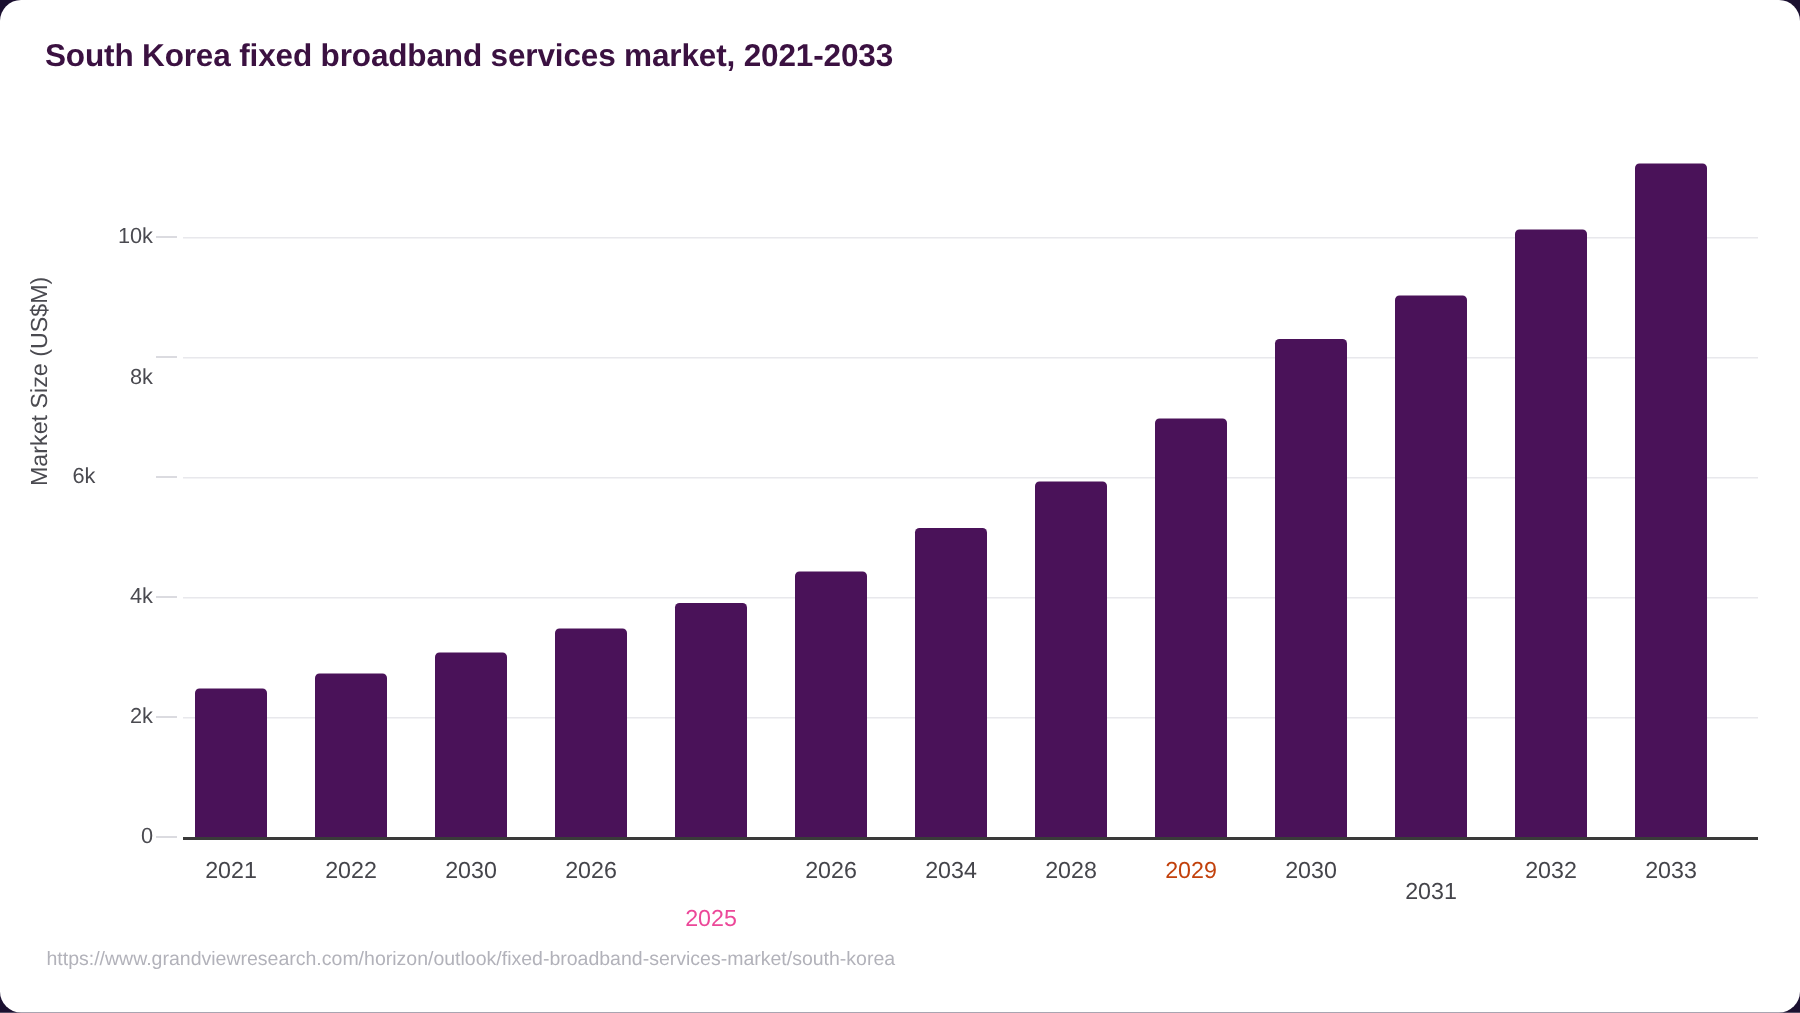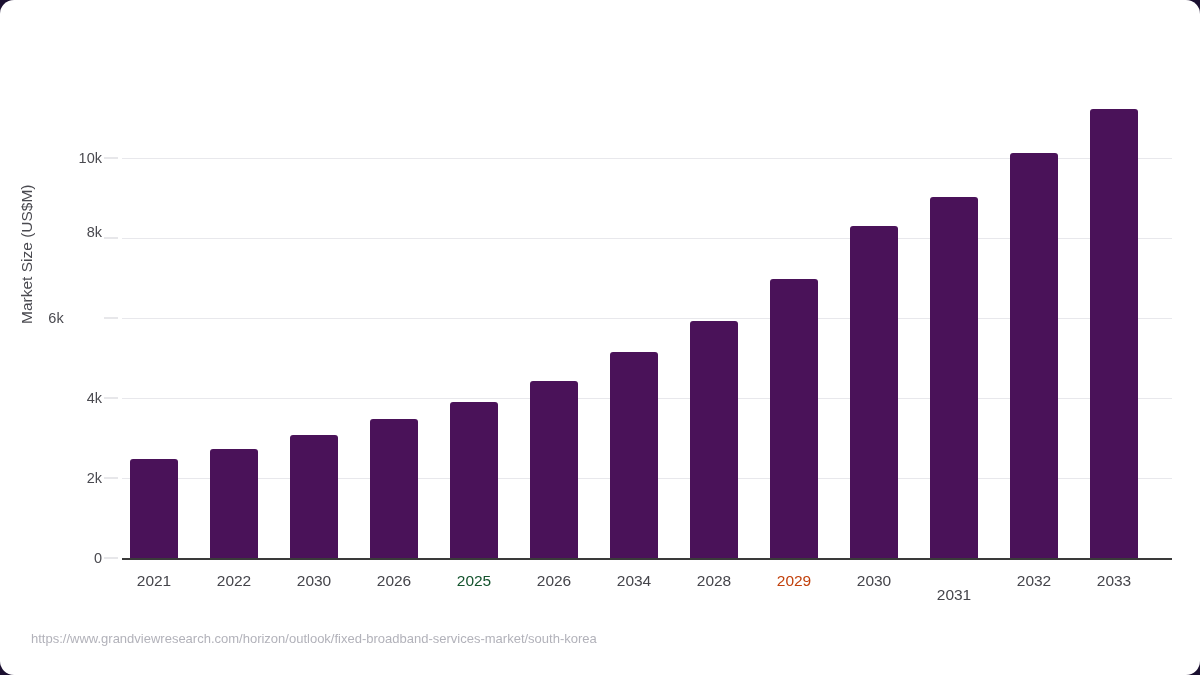--- a/index.html
+++ b/index.html
@@ -110,33 +110,34 @@
     font-size: 13px;
     color: #b2b2ba;
     white-space: nowrap;
   }
 </style>
 </head>
 <body>
 
 <div id="card">
 
+  <div id="chart-title">South Korea fixed broadband services market, 2021-2033</div>
 
   <div id="y-axis-title">Market Size (US$M)</div>
 
   <div id="y-axis">
       <div class="ytick-wrap" style="left: 10px; top: 558px; color: rgb(74, 74, 80);">0</div>
       <div class="ytick-dash" style="top: 558px;"></div>
       <div class="ytick-wrap" style="left: 10px; top: 478px; color: rgb(74, 74, 80);">2k</div>
       <div class="ytick-dash" style="top: 478px;"></div>
       <div class="ytick-wrap" style="left: 10px; top: 398px; color: rgb(74, 74, 80);">4k</div>
       <div class="ytick-dash" style="top: 398px;"></div>
       <div class="ytick-wrap" style="left: 10px; top: 318px; color: rgb(74, 74, 80); text-align: center;">6k</div>
       <div class="ytick-dash" style="top: 318px;"></div>
-      <div class="ytick-wrap" style="left: 10px; top: 232px; color: rgb(74, 74, 80);">8k</div>
+      <div class="ytick-wrap" style="left: 10px; top: 252px; color: rgb(74, 74, 80);">8k</div>
       <div class="ytick-dash" style="top: 238px;"></div>
       <div class="ytick-wrap" style="left: 10px; top: 158px; color: rgb(74, 74, 80);">10k</div>
       <div class="ytick-dash" style="top: 158px;"></div>
     </div>
 
   <div id="plot">
     <div id="gridlines">
         <div class="gridline" style="top: 388px; background: rgb(232, 232, 236);"></div>
         <div class="gridline" style="top: 308px; background: rgb(232, 232, 236);"></div>
         <div class="gridline" style="top: 228px; background: rgb(232, 232, 236);"></div>
@@ -159,21 +160,21 @@
         <div class="bar" title="2033: 11230" style="left: 968px; width: 48px; height: 449.2px; background: rgb(74, 18, 89);"></div>
       </div>
   </div>
 
   <div id="axis-baseline"></div>
   <div id="x-axis">
       <div class="xtick" style="left: 154px; color: rgb(69, 69, 75);">2021</div>
       <div class="xtick" style="left: 234px; color: rgb(69, 69, 75);">2022</div>
       <div class="xtick" style="left: 314px; color: rgb(69, 69, 75);">2030</div>
       <div class="xtick" style="left: 394px; color: rgb(69, 69, 75);">2026</div>
-      <div class="xtick" style="left: 474px; color: #14532d;">2025</div>
+      <div class="xtick" style="left: 474px; color: #ec4899; margin-top: 32px;">2025</div>
       <div class="xtick" style="left: 554px; color: rgb(69, 69, 75);">2026</div>
       <div class="xtick" style="left: 634px; color: rgb(69, 69, 75);">2034</div>
       <div class="xtick" style="left: 714px; color: rgb(69, 69, 75);">2028</div>
       <div class="xtick" style="left: 794px; color: #c2410c;">2029</div>
       <div class="xtick" style="left: 874px; color: rgb(69, 69, 75);">2030</div>
       <div class="xtick" style="left: 954px; color: rgb(69, 69, 75); margin-top: 14px;">2031</div>
       <div class="xtick" style="left: 1034px; color: rgb(69, 69, 75);">2032</div>
       <div class="xtick" style="left: 1114px; color: rgb(69, 69, 75);">2033</div>
     </div>
 

